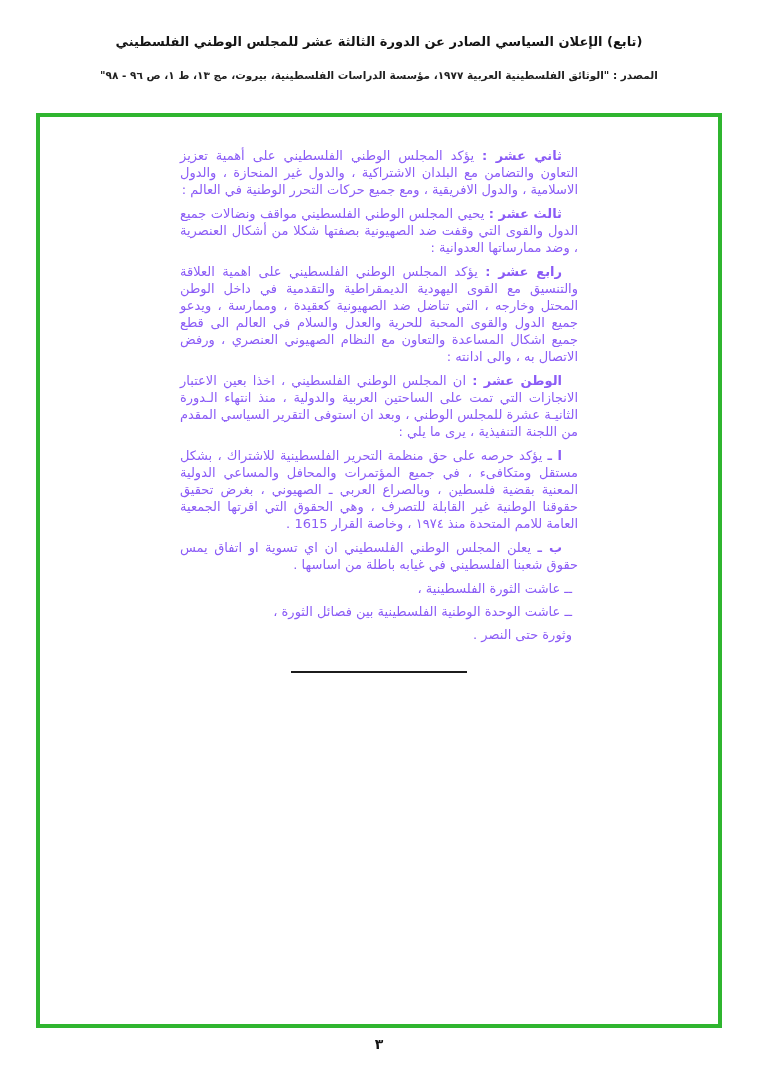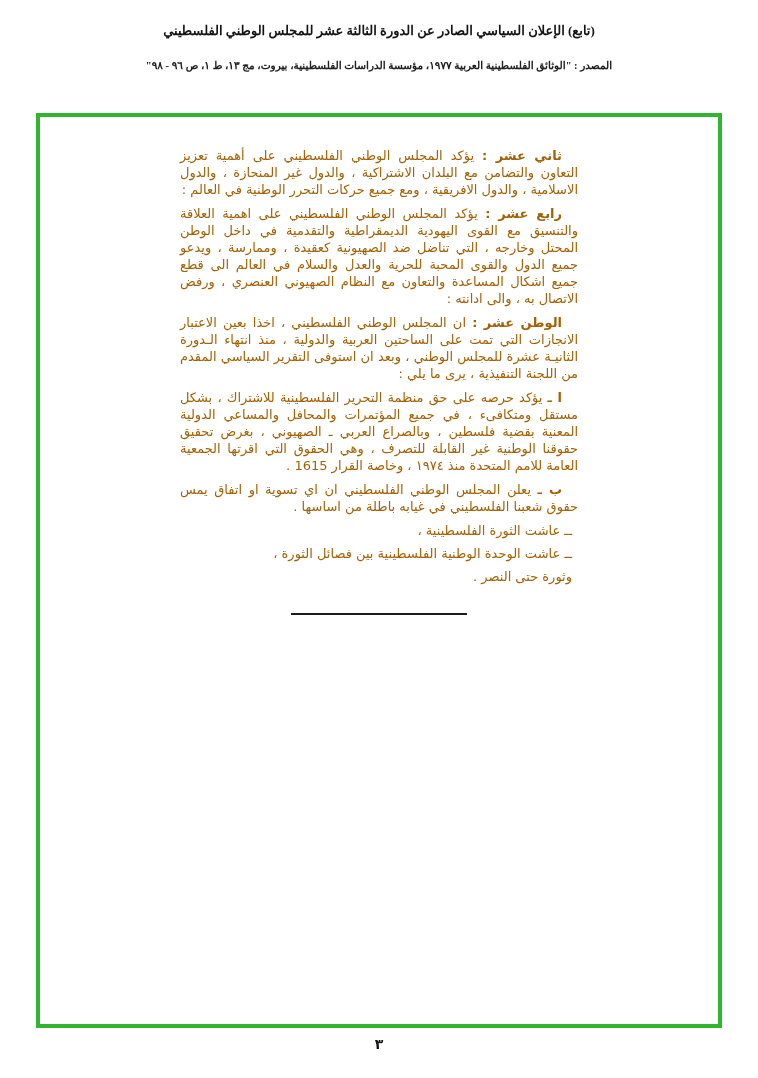--- a/index.html
+++ b/index.html
@@ -10,26 +10,25 @@
     width: 758px;
     height: 1078px;
     background: #ffffff;
     font-family: "DejaVu Sans", sans-serif;
     position: relative;
     overflow: hidden;
     color: #1a1a1a;
   }
   .header {
     position: absolute;
-    top: 23px;
+    top: 34px;
     left: 0;
     width: 100%;
     text-align: center;
     direction: rtl;
-    font-family: Liberation Serif, serif;
   }
   .title {
     font-size: 13px;
     font-weight: 700;
     color: #141414;
     letter-spacing: 0.2px;
   }
   .source {
     margin-top: 20px;
     font-size: 10.5px;
@@ -46,21 +45,21 @@
     background: #ffffff;
     box-sizing: content-box;
   }
   .text-col {
     direction: rtl;
     width: 398px;
     margin: 30px auto 0 auto;
     text-align: justify;
     font-size: 13px;
     line-height: 17px;
-    color: #a16207;
+    color: #8b5cf6;
   }
   .para {
     margin: 0 0 7px 0;
     text-indent: 16px;
   }
   .para .lead {
     font-weight: 700;
   }
   .closing {
     margin-top: 4px;
@@ -94,20 +93,23 @@
   <div class="source">المصدر :  "الوثائق الفلسطينية العربية ١٩٧٧، مؤسسة الدراسات الفلسطينية، بيروت، مج ١٣، ط ١، ص ٩٦ - ٩٨"</div>
 </div>
 
 <div class="doc-frame">
   <div class="text-col">
 
     <p class="para">
       <span class="lead">ثاني عشر :</span><span> يؤكد المجلس الوطني الفلسطيني على أهمية تعزيز التعاون والتضامن مع البلدان الاشتراكية ، والدول غير المنحازة ، والدول الاسلامية ، والدول الافريقية ، ومع جميع حركات التحرر الوطنية في العالم :</span>
     </p>
 
+    <p class="para">
+      <span class="lead">ثالث عشر :</span><span> يحيي المجلس الوطني الفلسطيني مواقف ونضالات جميع الدول والقوى التي وقفت ضد الصهيونية بصفتها شكلا من أشكال العنصرية ، وضد ممارساتها العدوانية :</span>
+    </p>
 
     <p class="para">
       <span class="lead">رابع عشر :</span><span> يؤكد المجلس الوطني الفلسطيني على اهمية العلاقة والتنسيق مع القوى اليهودية الديمقراطية والتقدمية في داخل الوطن المحتل وخارجه ، التي تناضل ضد الصهيونية كعقيدة ، وممارسة ، ويدعو جميع الدول والقوى المحبة للحرية والعدل والسلام في العالم الى قطع جميع اشكال المساعدة والتعاون مع النظام الصهيوني العنصري ، ورفض الاتصال به ، والى ادانته :</span>
     </p>
 
     <p class="para">
       <span class="lead">الوطن عشر :</span><span> ان المجلس الوطني الفلسطيني ، اخذا بعين الاعتبار الانجازات التي تمت على الساحتين العربية والدولية ، منذ انتهاء الـدورة الثانيـة عشرة للمجلس الوطني ، وبعد ان استوفى التقرير السياسي المقدم من اللجنة التنفيذية ، يرى ما يلي :</span>
     </p>
 
     <p class="para">

